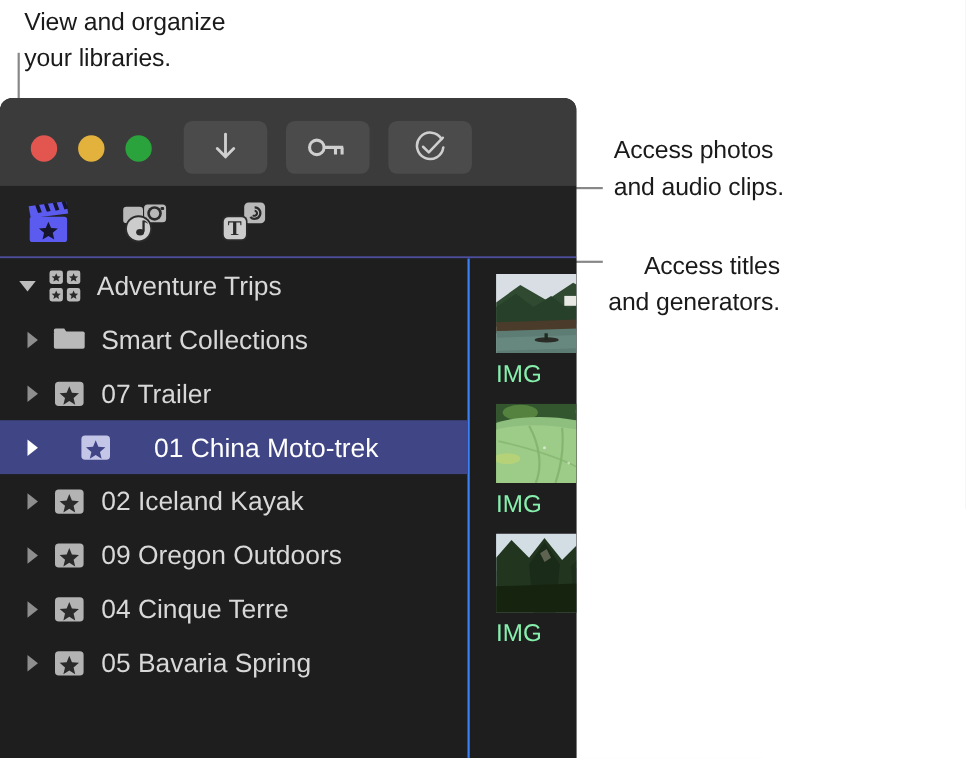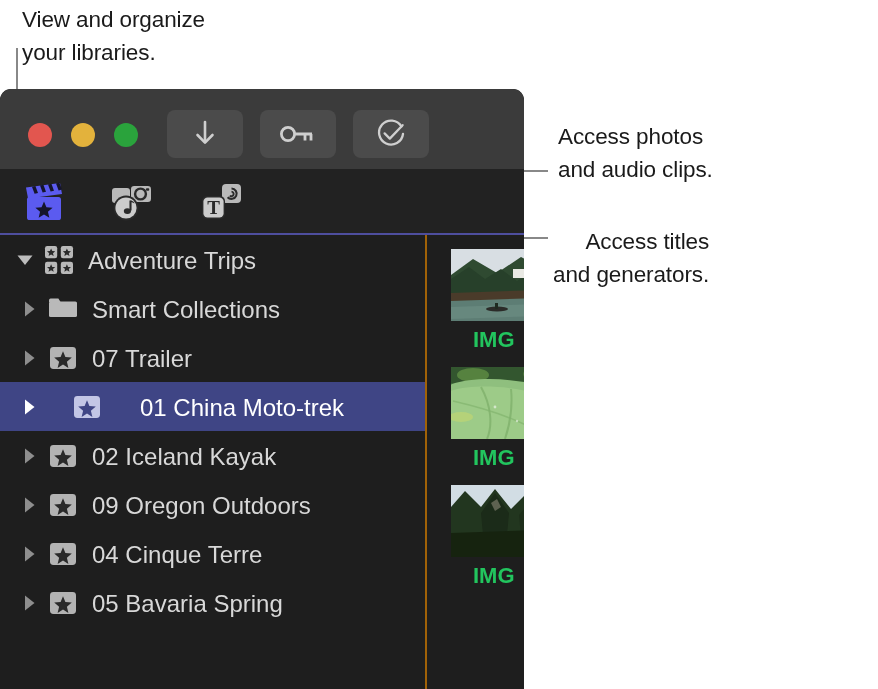--- a/index.html
+++ b/index.html
@@ -82,21 +82,21 @@
   #tab-titles    { left: 196px; }
   .browser-tab svg { display: block; }
 
   
   #content { position: relative; height: 454px; background: #1e1e1e; }
 
   #sidebar {
     position: absolute; left: 0; top: 0;
     width: 427px; height: 454px;
     background: #1e1e1e;
-    border-right: 2px solid #a16207;
+    border-right: 2px solid #3b82f6;
     overflow: hidden;
   }
   .sb-row {
     position: relative;
     height: 49px;
     display: flex; align-items: center;
     color: #d8d8d8;
     font-size: 24px;
     white-space: nowrap;
   }
@@ -124,24 +124,23 @@
     width: 95px; height: 454px;
     background: #1e1e1e; overflow: hidden;
   }
   .thumb-item { position: relative; margin: 14px 0 0 22px; }
   .thumb {
     width: 120px; height: 72px;
     overflow: hidden; position: relative;
     background: #2b2b2b;
   }
   .thumb-label {
-    color: #22c55e; font-size: 22px;
-    margin-top: 6px; margin-left: 22px;
+    color: #86efac; font-size: 22px;
+    margin-top: 6px; 
     white-space: nowrap;
-    font-weight: bold;
   }
   .sky { position: absolute; inset: 0; }
 </style>
 </head>
 <body>
 
 <div id="root">
 
   <div class="callout" id="callout-libraries">View and organize
 your libraries.</div>

